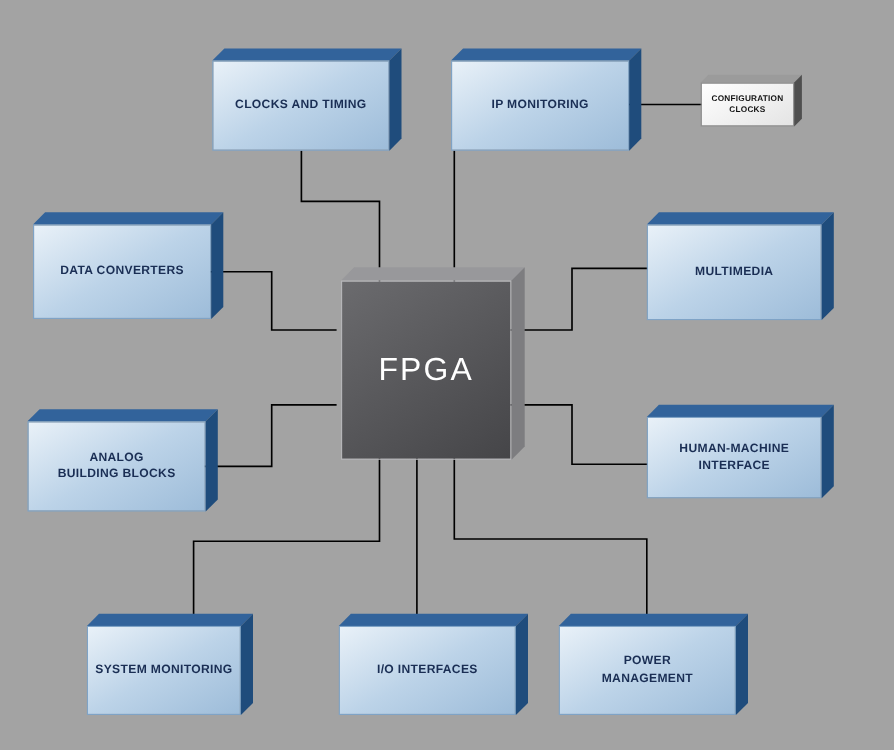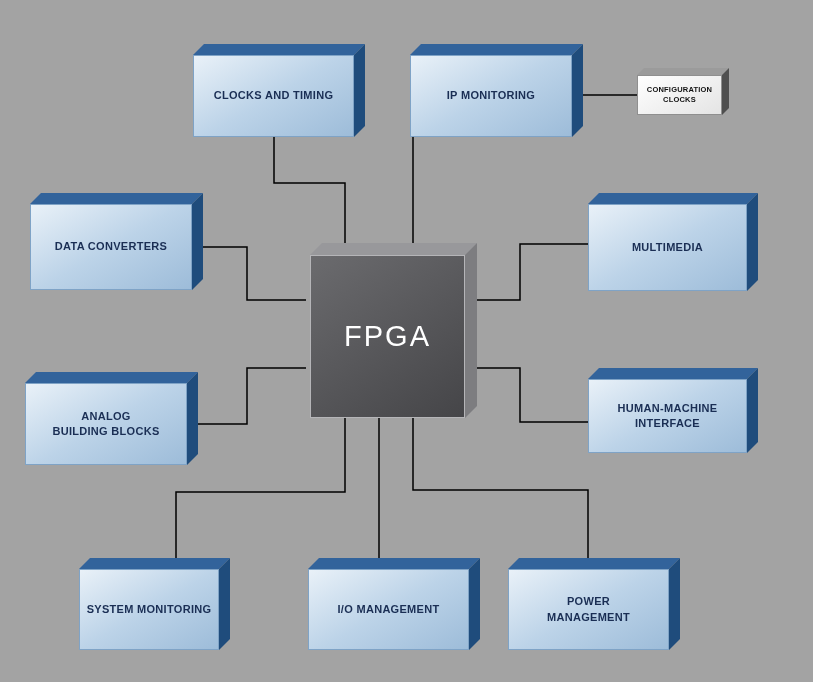--- a/index.html
+++ b/index.html
@@ -170,21 +170,21 @@
   </div>
 
   <div class="box3d blue" style="left:79px; top:558px; width:151px; height:92px;">
     <div class="face">
       <div class="label">SYSTEM MONITORING</div>
     </div>
   </div>
 
   <div class="box3d blue" style="left:308px; top:558px; width:172px; height:92px;">
     <div class="face">
-      <div class="label">I/O MANAGEMENT</div>
+      <div class="label">I/O INTERFACES</div>
     </div>
   </div>
 
   <div class="box3d blue" style="left:508px; top:558px; width:172px; height:92px;">
     <div class="face">
       <div class="label">POWER
 MANAGEMENT</div>
     </div>
   </div>
 

